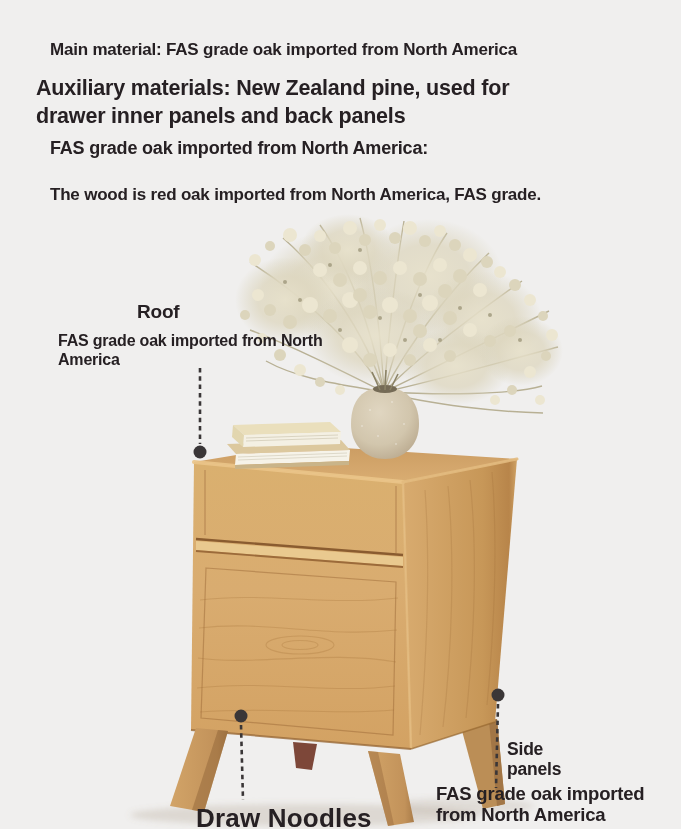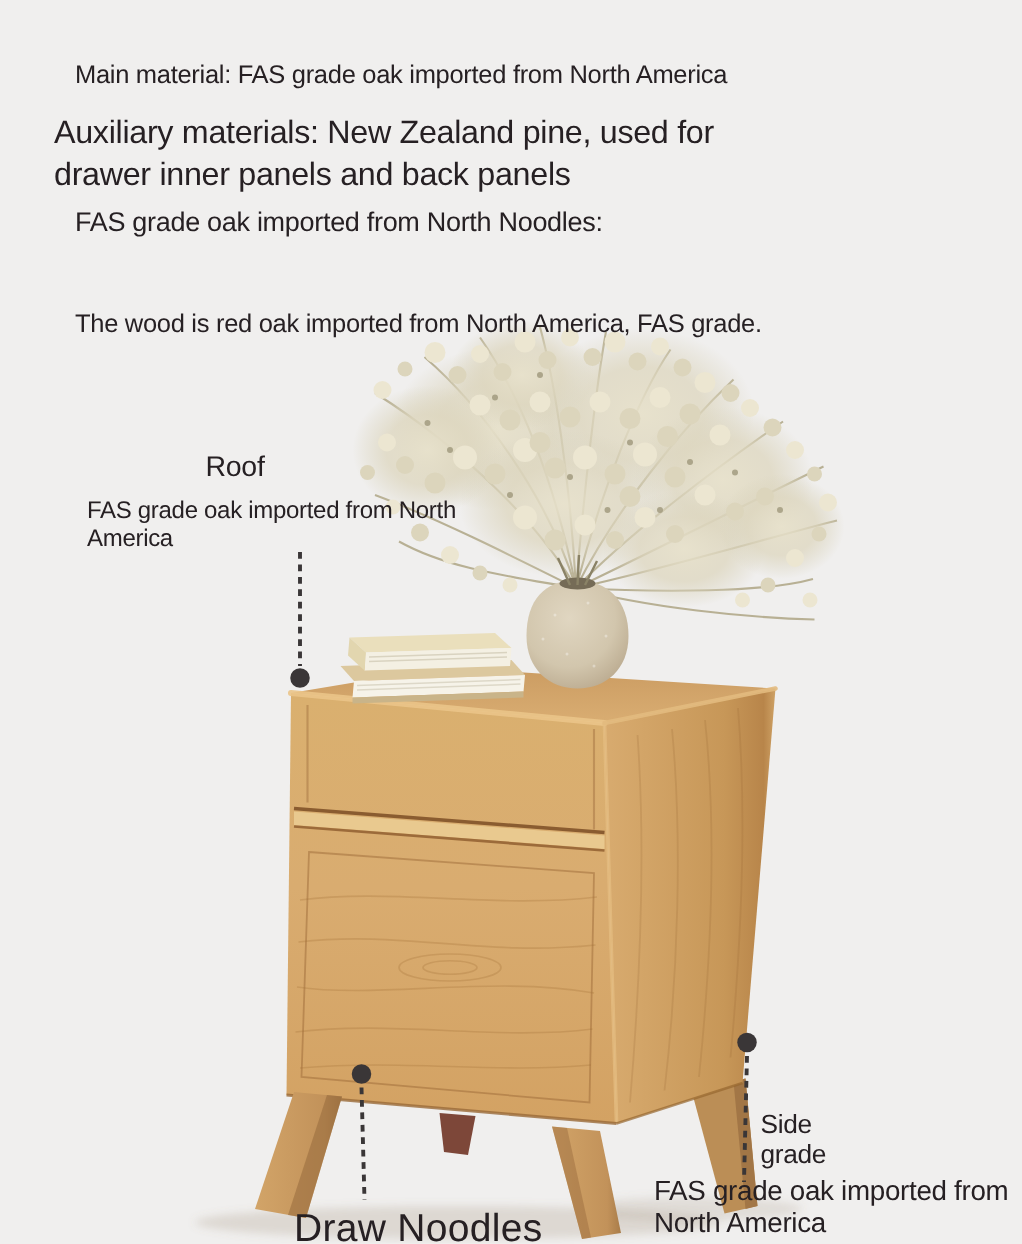--- a/index.html
+++ b/index.html
@@ -4,27 +4,27 @@
 <style>
   html,body{margin:0;padding:0;}
   body{
     width:681px;height:829px;position:relative;overflow:hidden;
     background:#f0efee;
     font-family:"Liberation Sans","DejaVu Sans",sans-serif;
     color:#262023;
   }
   .stage{position:absolute;left:0;top:0;width:681px;height:829px;}
   .label{
-    position:absolute;font-weight:400;color:#262023;letter-spacing:-0.2px;
+    position:absolute;font-weight:700;color:#262023;letter-spacing:-0.2px;
     white-space:pre-line;
   }
   .t1{left:50px;top:40px;font-size:17px;}
   .t2{left:36px;top:74px;font-size:21.5px;line-height:28px;width:500px;}
   .t3{left:50px;top:138px;font-size:18px;}
-  .t4{left:50px;top:185px;font-size:17px;margin-top:21px;}
+  .t4{left:50px;top:185px;font-size:17px;}
   .roof-title{left:137px;top:301px;font-size:19px;text-align:center;}
   .roof-sub{left:58px;top:332px;font-size:16px;line-height:18.5px;width:290px;}
   .draw-label{left:196px;top:803px;font-size:26px;letter-spacing:0.2px;}
   .side-title{left:507px;top:740px;font-size:17.5px;line-height:19.5px;width:80px;}
   .side-sub{left:436px;top:783px;font-size:18.5px;line-height:21px;width:240px;}
 </style>
 </head>
 <body>
 
 <svg class="stage" viewBox="0 0 681 829" xmlns="http://www.w3.org/2000/svg" aria-hidden="true">
@@ -276,25 +276,25 @@
     <circle cx="200" cy="452" r="6.5"></circle>
     <circle cx="241" cy="716" r="6.5"></circle>
     <circle cx="498" cy="695" r="6.5"></circle>
   </g>
 </svg>
 
 <div class="label t1">Main material: FAS grade oak imported from North America</div>
 
 <div class="label t2">Auxiliary materials: New Zealand pine, used for drawer inner panels and back panels</div>
 
-<div class="label t3">FAS grade oak imported from North Noodles:</div>
+<div class="label t3">FAS grade oak imported from North America:</div>
 
 <div class="label t4">The wood is red oak imported from North America, FAS grade.</div>
 
 <div class="label roof-title">Roof</div>
 
 <div class="label roof-sub">FAS grade oak imported from North America</div>
 
 <div class="label draw-label">Draw Noodles</div>
 
-<div class="label side-title">Side grade</div>
+<div class="label side-title">Side panels</div>
 
 <div class="label side-sub">FAS grade oak imported from North America</div>
 
 </body></html>

